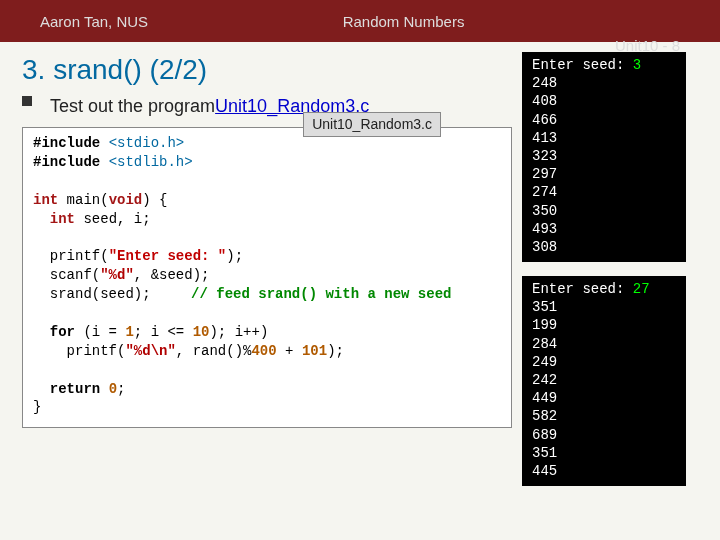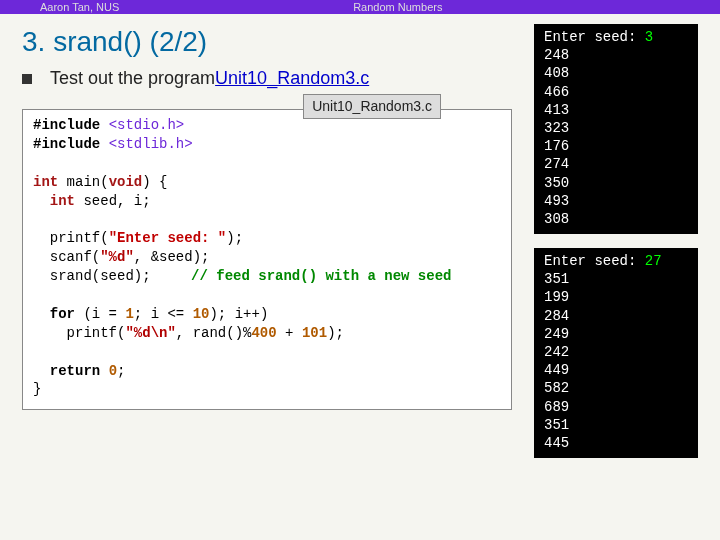--- a/index.html
+++ b/index.html
@@ -6,24 +6,24 @@
   body {
     width: 720px;
     height: 540px;
     background: #f5f5f0;
     font-family: Arial, Helvetica, sans-serif;
     position: relative;
     overflow: hidden;
   }
   .topbar {
     width: 100%;
-    height: 14px;
-    background: #6d28d9;
+    height: 42px;
+    background: #7f1d1d;
     color: #ddd;
-    font-size: 11px;
+    font-size: 15px;
     display: flex;
     align-items: center;
     padding: 0 40px 0 40px;
   }
   .topbar .left { flex: 0 0 auto; }
   .topbar .center { flex: 1; text-align: center; padding-left: 44px; }
   .topbar .right { flex: 0 0 auto; margin-top: 48px; }
   .slide-title {
     font-size: 28px;
     color: #0369a1;
@@ -34,23 +34,23 @@
     display: flex;
     align-items: flex-start;
     padding-left: 22px;
   }
   .main-col {
     flex: 0 0 500px;
   }
   .bullet-line {
     font-size: 18px;
     color: #222;
-    padding-bottom: 20px;
+    padding-bottom: 10px;
     display: flex;
-    align-items: center;
+    align-items: flex-start;
   }
   .bullet-line .sq {
     display: inline-block;
     width: 10px;
     height: 10px;
     background: #333;
     margin-right: 18px;
   }
   .bullet-line .url { color: #00c; text-decoration: underline; }
   .code-box {
@@ -70,28 +70,28 @@
     background: #ddd;
     border: 1px solid #888;
     font-family: Arial, Helvetica, sans-serif;
     font-size: 14px;
     padding: 2px 8px;
     color: #222;
   }
   .code-line { white-space: pre; }
   .kw { font-weight: bold; color: #000; }
   .ty { color: #a31515; font-weight: bold; }
-  .hdr { color: #6d28d9; }
+  .hdr { color: #0369a1; }
   .str { color: #c00000; font-weight: bold; }
   .fmt { color: #b00000; font-weight: bold; }
   .num { color: #b05a00; font-weight: bold; }
   .cmt { color: #008800; font-weight: bold; margin-left: 32px; }
   .side-col {
     flex: 0 0 170px;
-    margin-left: 12px;
+    margin-left: 0;
     display: flex;
     flex-direction: column;
     gap: 14px;
     margin-top: -44px;
   }
   .term {
     background: #000;
     color: #fff;
     font-family: "Courier New", monospace;
     font-size: 14px;
@@ -141,21 +141,21 @@
   </div>
 
   <div class="side-col">
     <div class="term">
       <div class="prompt"><span>Enter seed: </span><span class="seed">3</span></div>
       <div>248</div>
       <div>408</div>
       <div>466</div>
       <div>413</div>
       <div>323</div>
-      <div>176</div>
+      <div>297</div>
       <div>274</div>
       <div>350</div>
       <div>493</div>
       <div>308</div>
     </div>
     <div class="term">
       <div class="prompt"><span>Enter seed: </span><span class="seed">27</span></div>
       <div>351</div>
       <div>199</div>
       <div>284</div>

